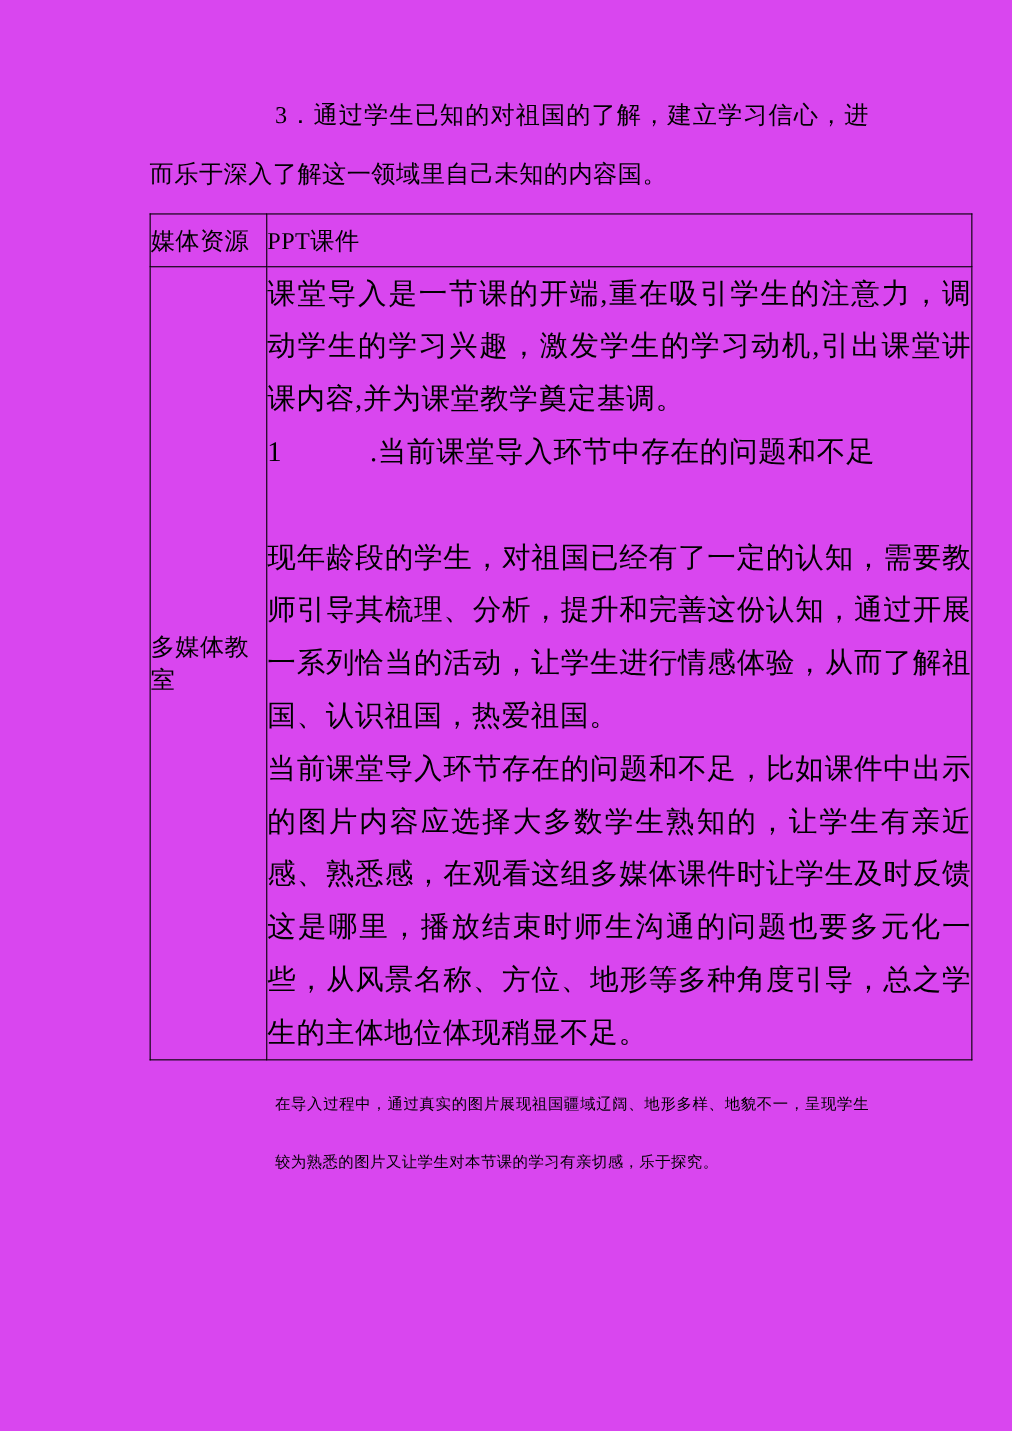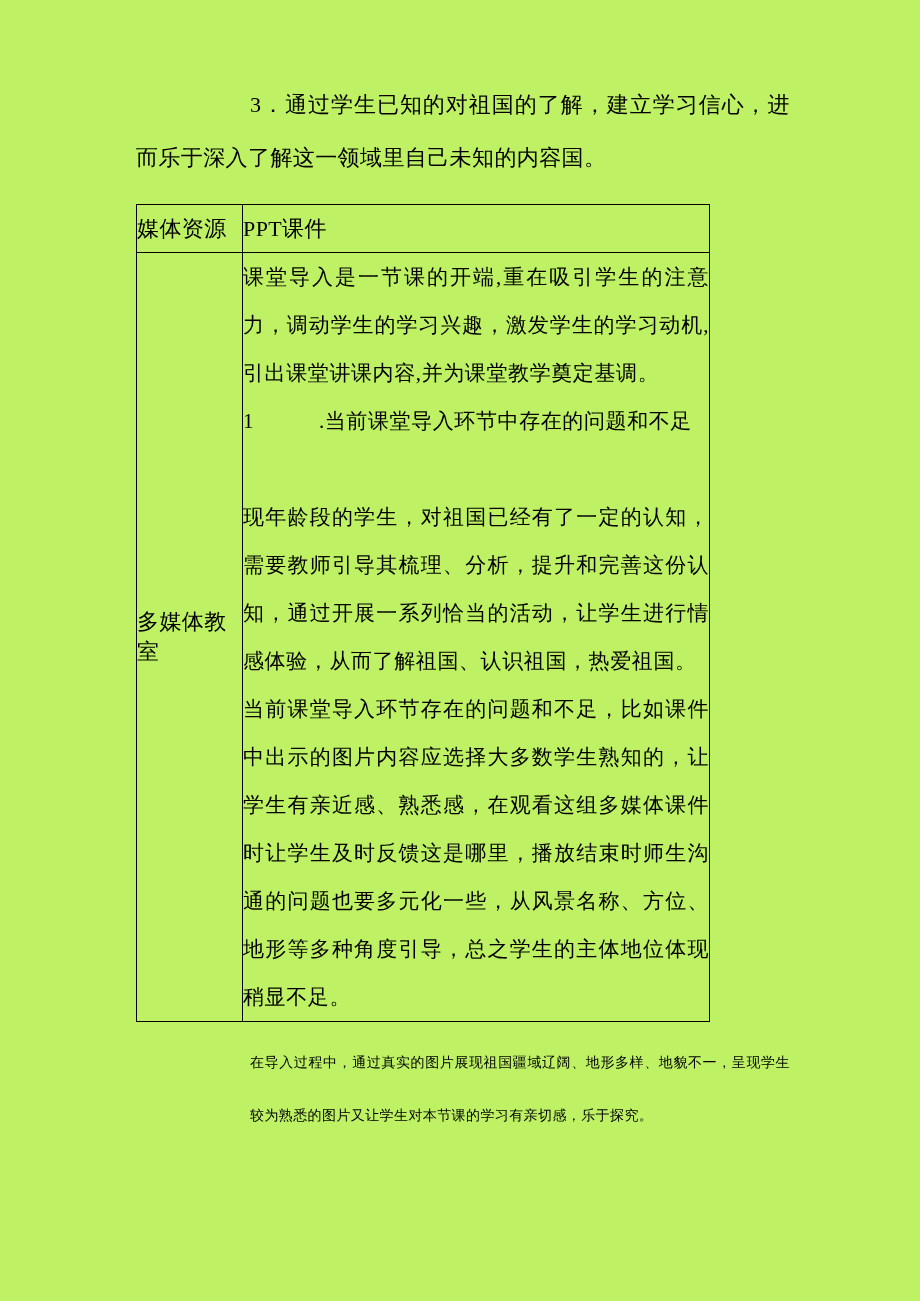--- a/index.html
+++ b/index.html
@@ -8,36 +8,36 @@
     padding: 0;
     background: #ffffff;
     color: #000000;
     font-family: "Liberation Serif", "DejaVu Serif", serif;
   }
   .page {
     width: 920px;
     height: 1301px;
     margin: 0 auto;
     padding: 78px 130px 30px 136px;
-    background: #bef264;
+    background: #d946ef;
     overflow: hidden;
   }
   
   .intro p {
     margin: 0;
     font-size: 22px;
     letter-spacing: 0.4px;
     line-height: 53px;
     text-indent: 114px;
     text-align: justify;
   }
   
   table.lesson-table {
-    margin-top: 20px;
-    width: 574px;
+    margin-top: 10px;
+    width: 748px;
     border-collapse: collapse;
     table-layout: fixed;
   }
   table.lesson-table td {
     border: 1px solid #000000;
     vertical-align: middle;
     font-size: 22px;
     letter-spacing: 0.4px;
     padding: 0;
   }
@@ -49,21 +49,21 @@
   td.content-cell {
     padding: 6px 10px 6px 8px;
   }
   tr.short-row td { height: 48px; }
   td.desc-cell {
     padding: 12px 10px 12px 8px;
     vertical-align: top;
   }
   td.desc-cell p {
     margin: 0;
-    font-size: 21px;
+    font-size: 26px;
     letter-spacing: 0.6px;
     line-height: 48px;
     min-height: 48px;
     text-align: justify;
   }
   
   p.closing {
     margin: 14px 0 0 114px;
     width: 540px;
     font-size: 14px;

